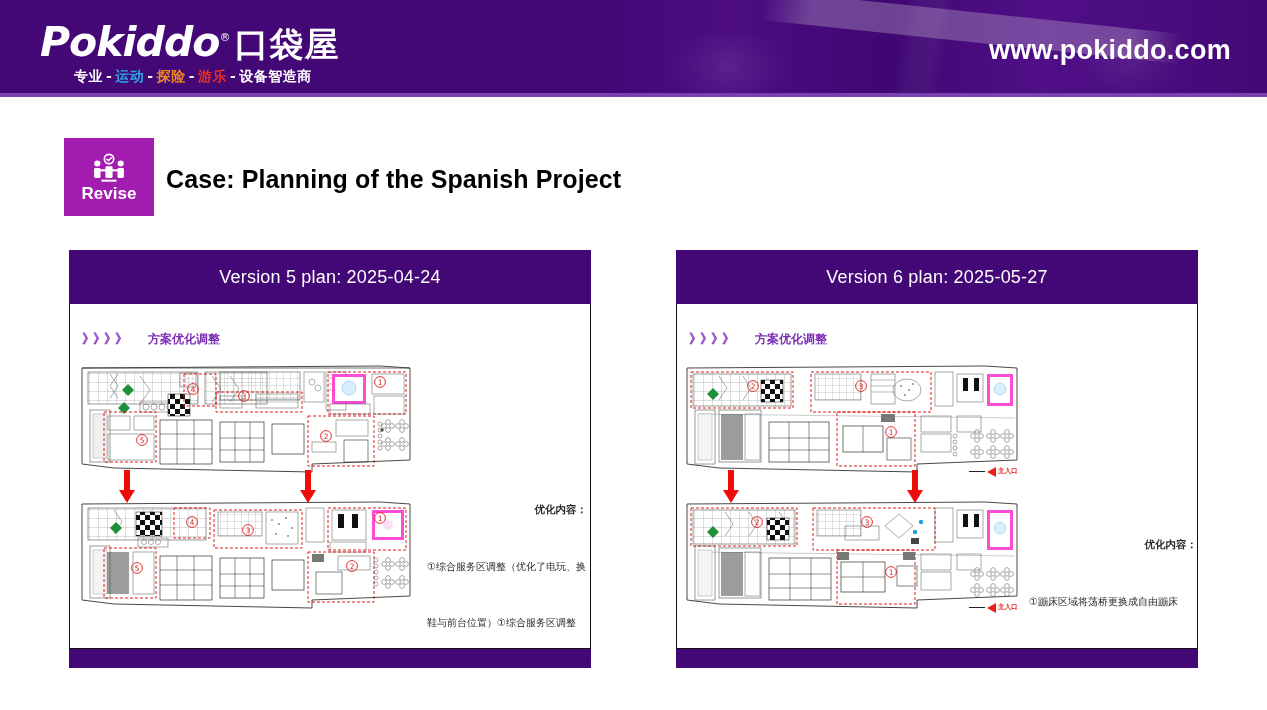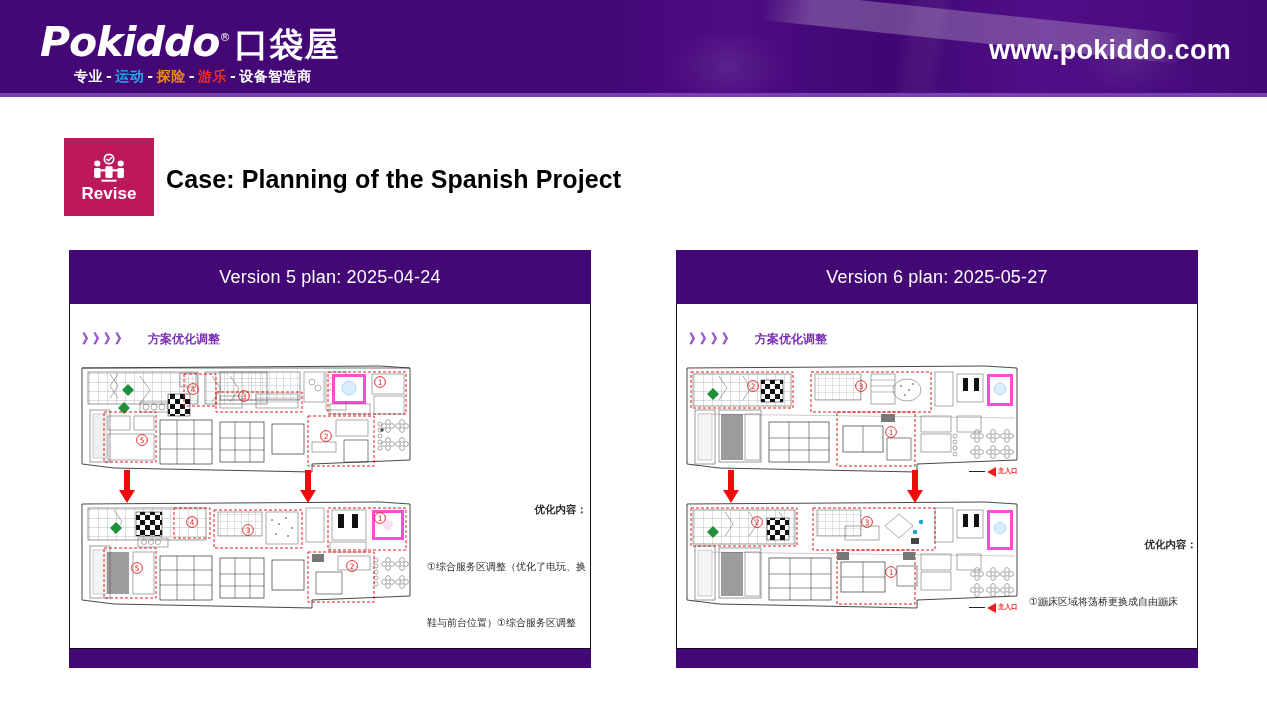--- a/index.html
+++ b/index.html
@@ -68,21 +68,21 @@
     position: absolute; right: 36px; top: 50px;
     transform: translateY(-50%);
     font-size: 27px; font-weight: 700; color: #ffffff;
     letter-spacing: .3px; white-space: nowrap;
   }
 
   
   .badge {
     position: absolute; left: 64px; top: 138px;
     width: 90px; height: 78px;
-    background: #be185d;
+    background: #a21caf;
     display: flex; flex-direction: column;
     align-items: center; justify-content: center;
     gap: 1px;
   }
   .badge-icon { width: 36px; height: 32px; display:block; }
   .badge-label {
     color: #ffffff; font-size: 17px; font-weight: 600; line-height: 1;
   }
   .page-title {
     position: absolute; left: 166px; top: 165px;

